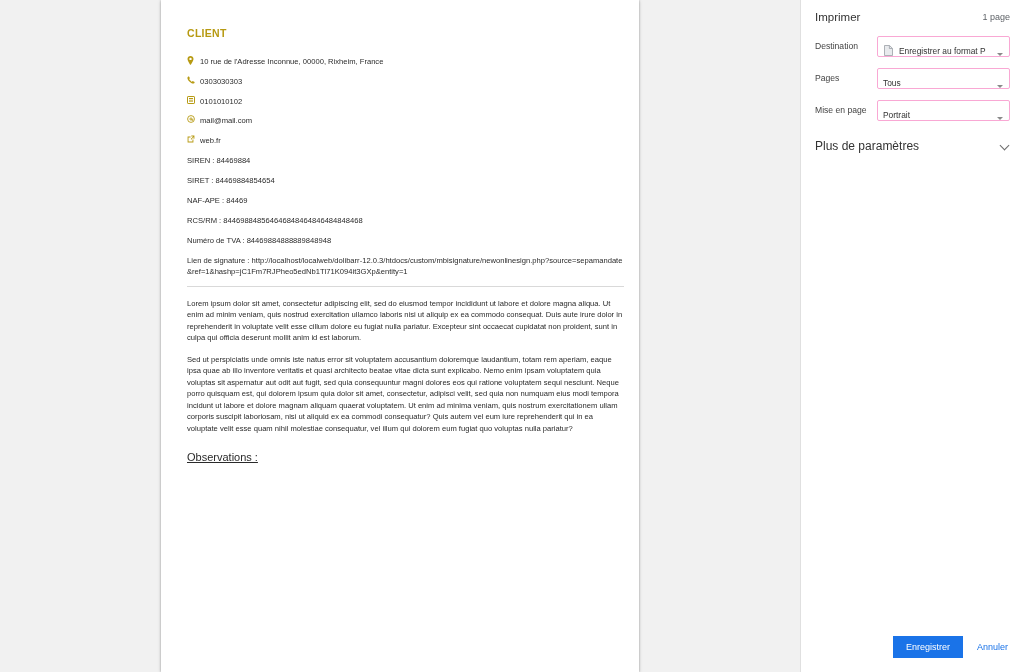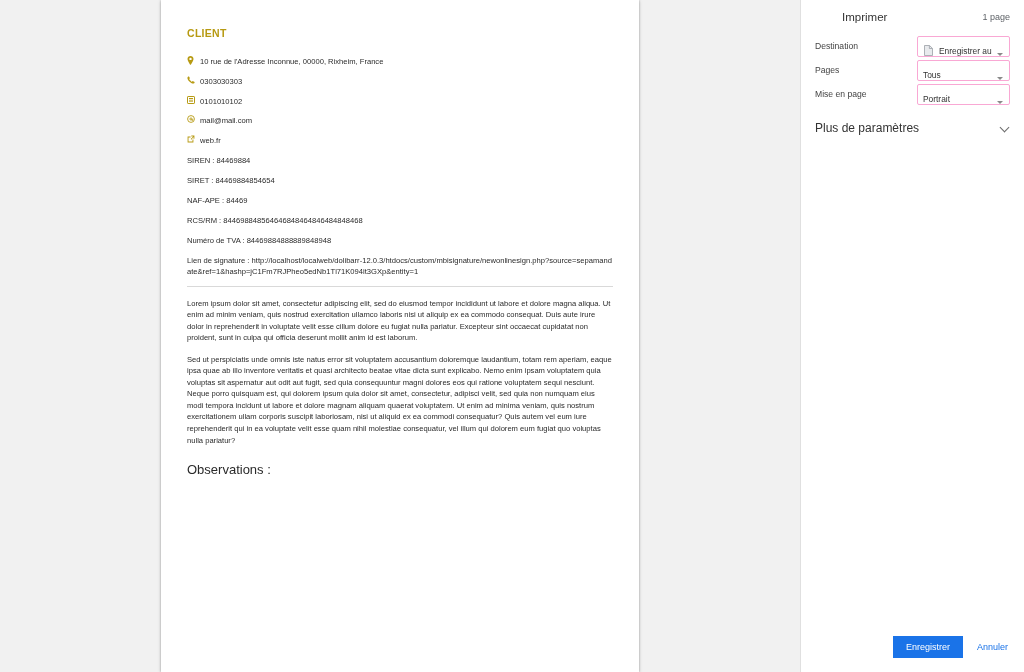--- a/index.html
+++ b/index.html
@@ -27,21 +27,21 @@
   .page-sheet {
     position: absolute;
     left: 161px;
     top: 0;
     width: 478px;
     height: 672px;
     background: #ffffff;
     box-shadow: 0 0 2px rgba(0,0,0,0.28), 0 1px 4px rgba(0,0,0,0.16);
   }
   .page-inner {
-    padding: 26px 24px 20px 24px;
+    padding: 26px 13px 20px 24px;
     font-size: 7.6px;
     line-height: 1.5;
     color: #2a2a2a;
   }
   .client-title {
     color: #b79a12;
     font-size: 10.5px;
     font-weight: bold;
     letter-spacing: 0.3px;
     margin: 0 0 14px 2px;
@@ -86,21 +86,22 @@
   }
   .para {
     padding: 0 2px;
     font-size: 7.6px;
     line-height: 1.52;
     text-align: left;
     margin-bottom: 10px;
   }
   .observations {
     padding-left: 2px;
-    font-size: 13px;
+    font-size: 11px;
+    text-decoration: underline;
     margin-top: 14px;
   }
 
   
   .print-panel {
     width: 224px;
     height: 672px;
     background: #ffffff;
     border-left: 1px solid #e0e0e0;
     position: relative;
@@ -109,33 +110,31 @@
   }
   .panel-head {
     display: flex;
     align-items: center;
     justify-content: space-between;
     padding: 11px 14px 12px 14px;
   }
   .panel-title {
     font-size: 11.5px;
     color: #333;
-    margin-left: 27px;
   }
   .panel-pages {
     font-size: 9px;
     color: #5f6368;
   }
   .field-row {
     display: flex;
     align-items: center;
     padding: 0 14px;
-    margin-bottom: 2px;
+    margin-bottom: 10px;
     min-height: 22px;
-    gap: 40px;
   }
   .field-label {
     width: 62px;
     min-width: 62px;
     font-size: 8.6px;
     color: #444;
   }
   .select-box {
     flex: 1;
     height: 21px;

